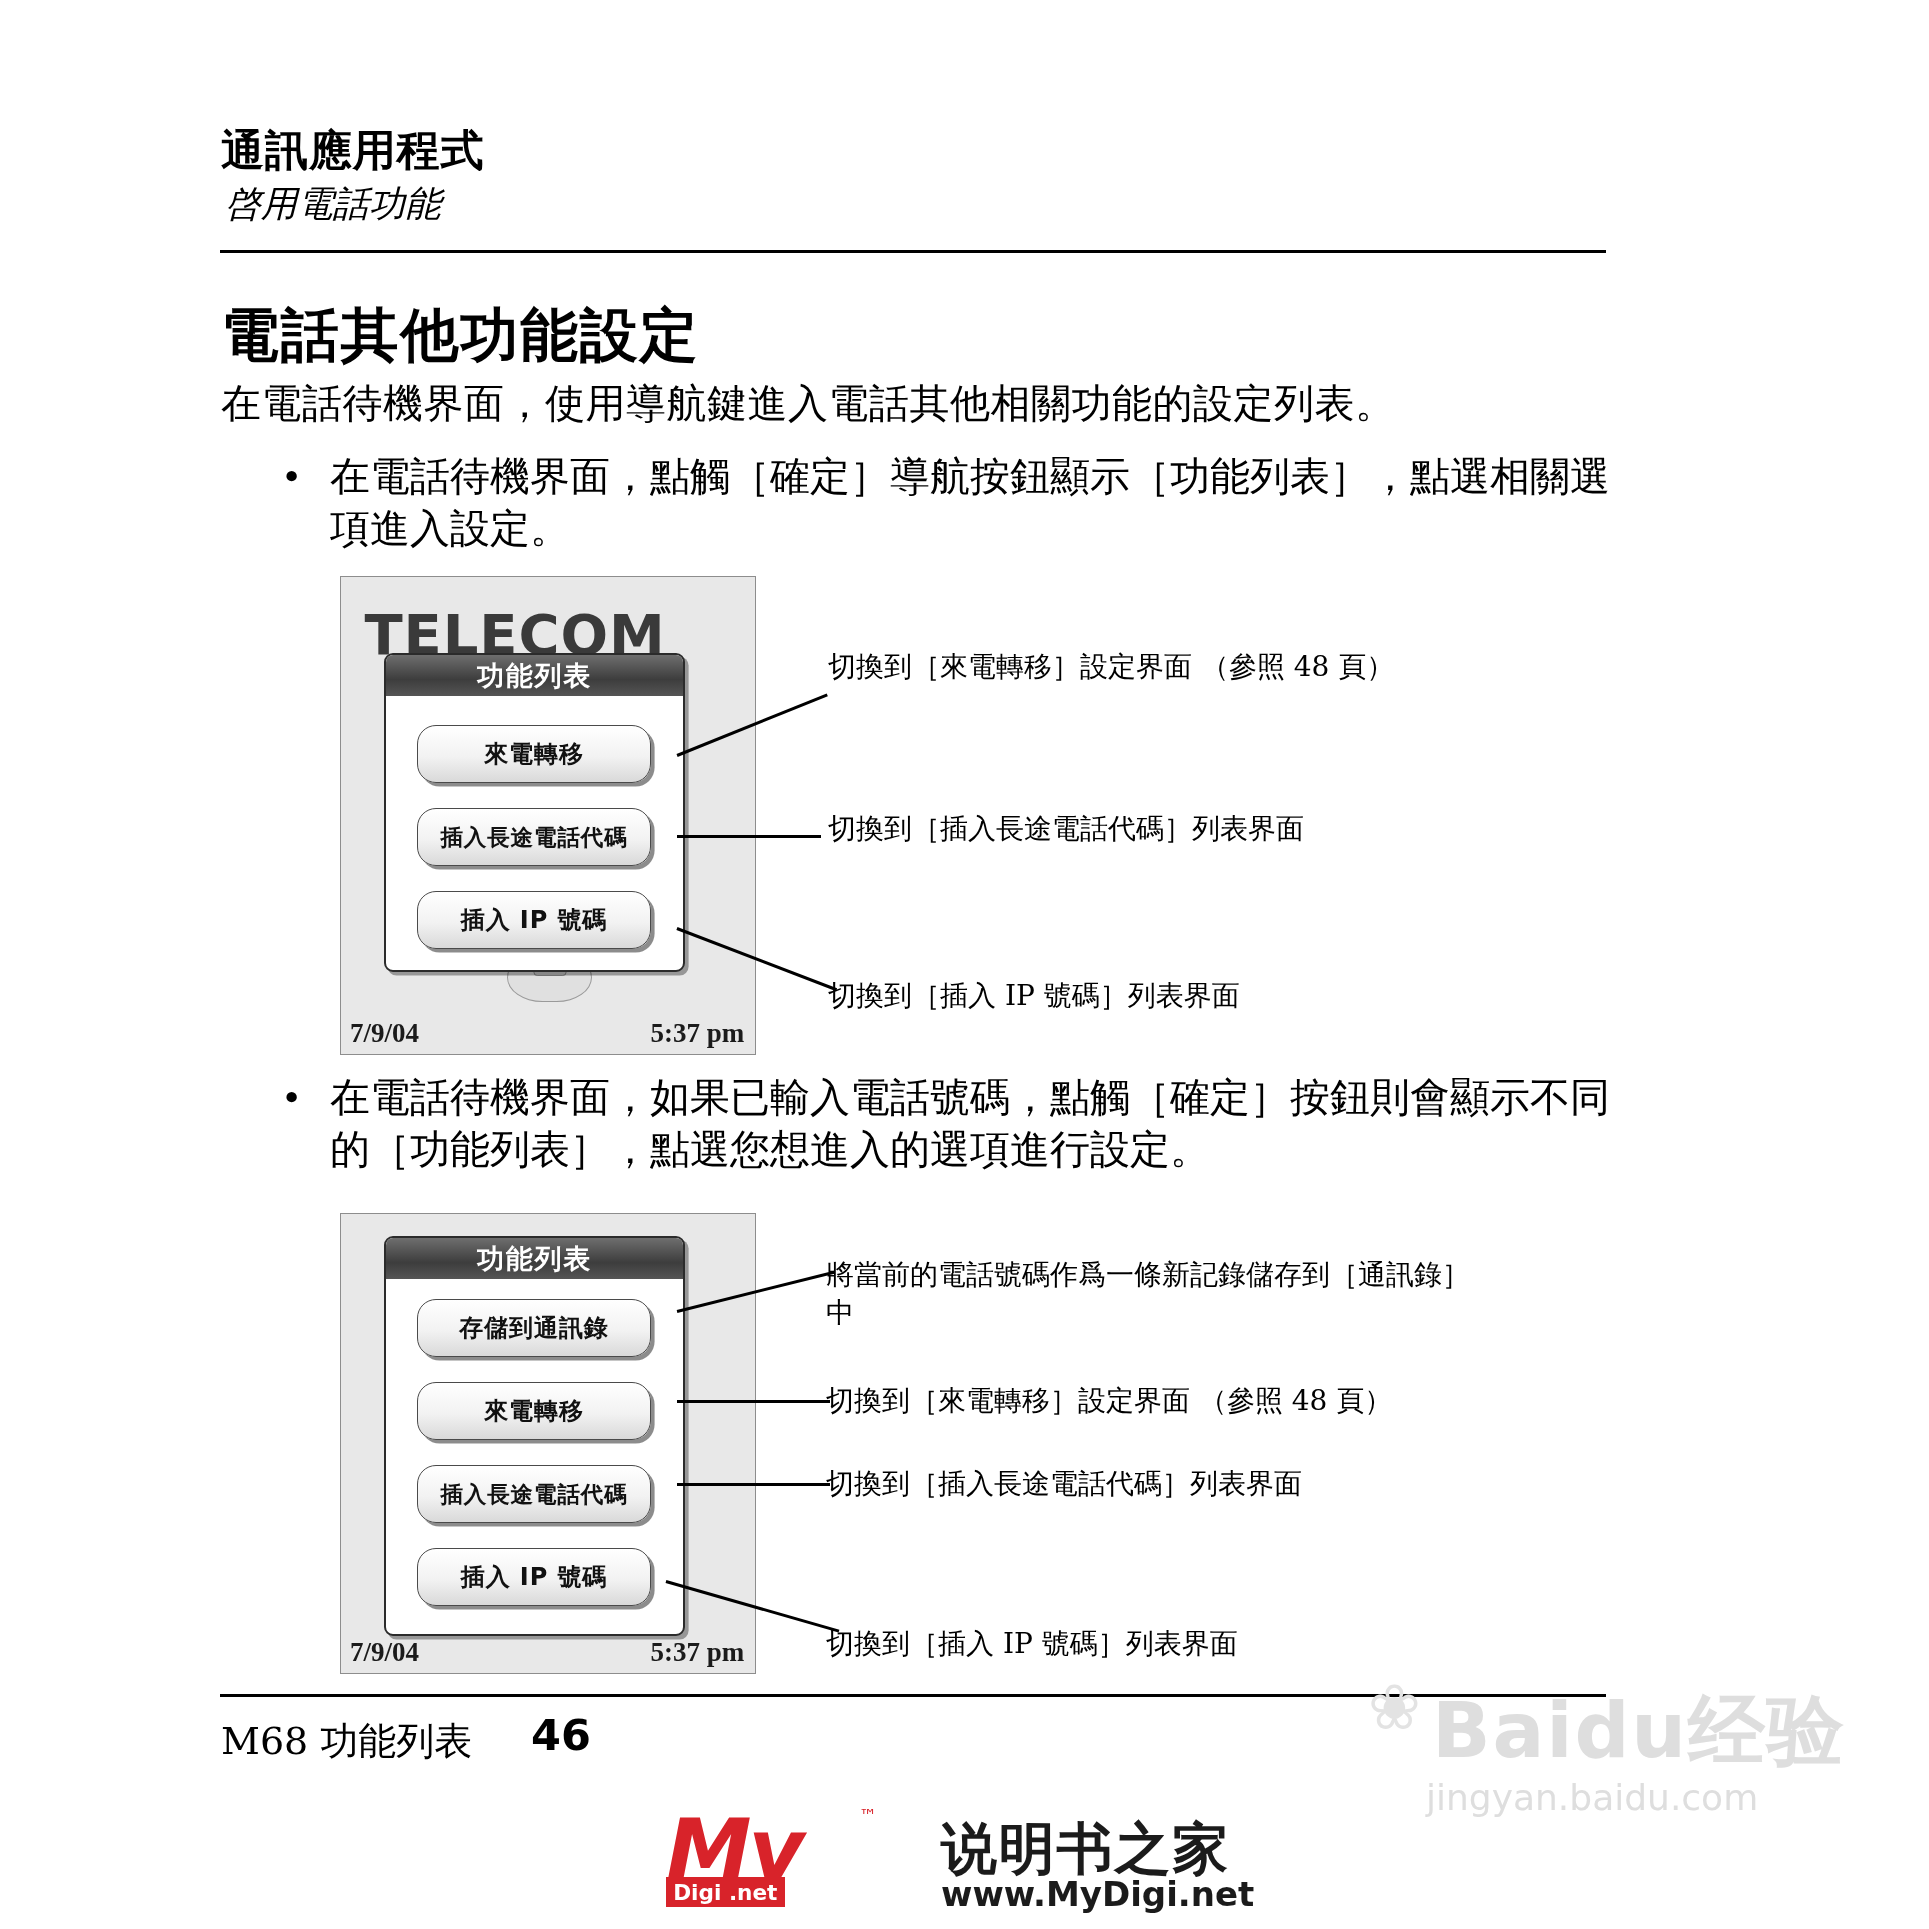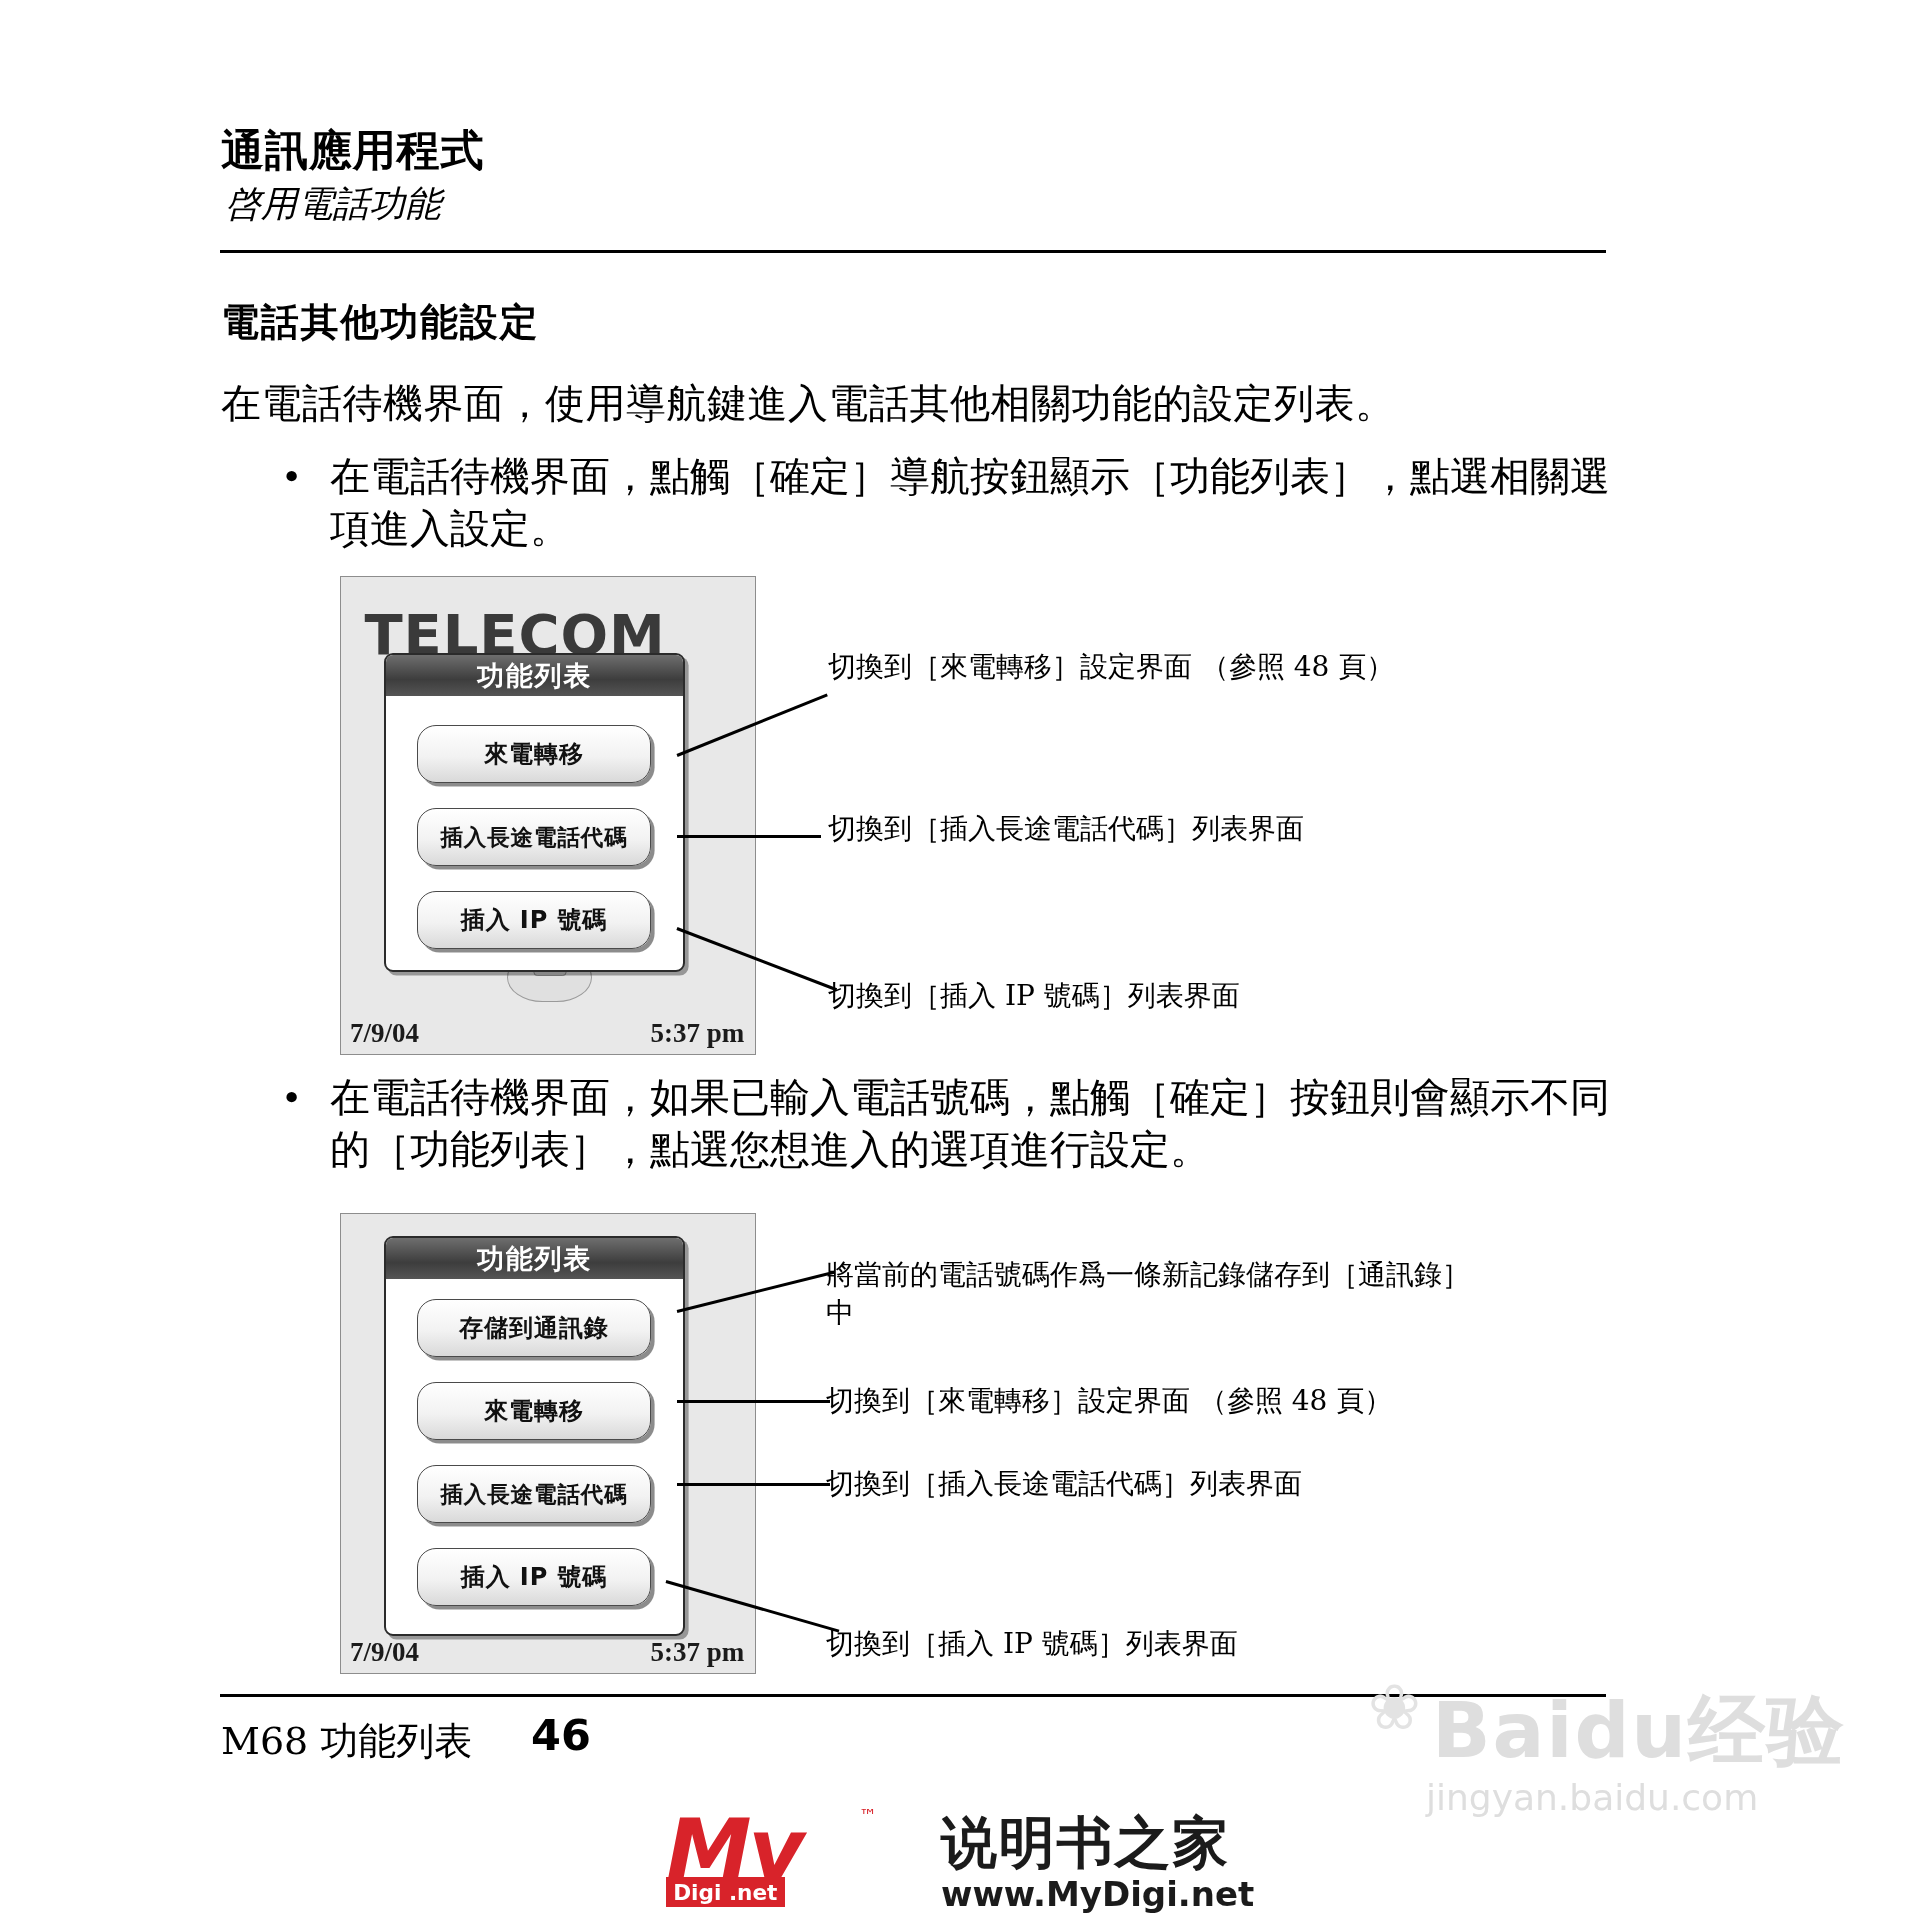--- a/index.html
+++ b/index.html
@@ -48,21 +48,21 @@
     width: 1386px;
     height: 2.7px;
     background: #000;
   }
 
   
   .sec-title {
     position: absolute;
     left: 221px;
     top: 297px;
-    font-size: 38px;
+    font-size: 58px;
     font-weight: bold;
     font-family: Liberation Mono, monospace;
     letter-spacing: 1.8px;
   }
   .sec-intro {
     position: absolute;
     left: 221px;
     top: 376px;
     font-size: 40px;
     font-family: "DejaVu Serif", serif;
@@ -284,21 +284,21 @@
   }
   .mydigi .md-tm {
     position: absolute;
     left: 193px; top: 5.4px;
     font-size: 18px;
     color: #d8232a;
     font-family: "DejaVu Sans", sans-serif;
   }
   .mydigi .md-cn {
     position: absolute;
-    left: 275px; top: 6px;
+    left: 275px; top: 12px;
     font-family: "DejaVu Sans", sans-serif;
     font-size: 56px;
     font-weight: bold;
     color: #1b1b1b;
     letter-spacing: 1.8px;
   }
   .mydigi .md-url {
     position: absolute;
     left: 275px; top: 74px;
     font-family: "DejaVu Sans", sans-serif;

